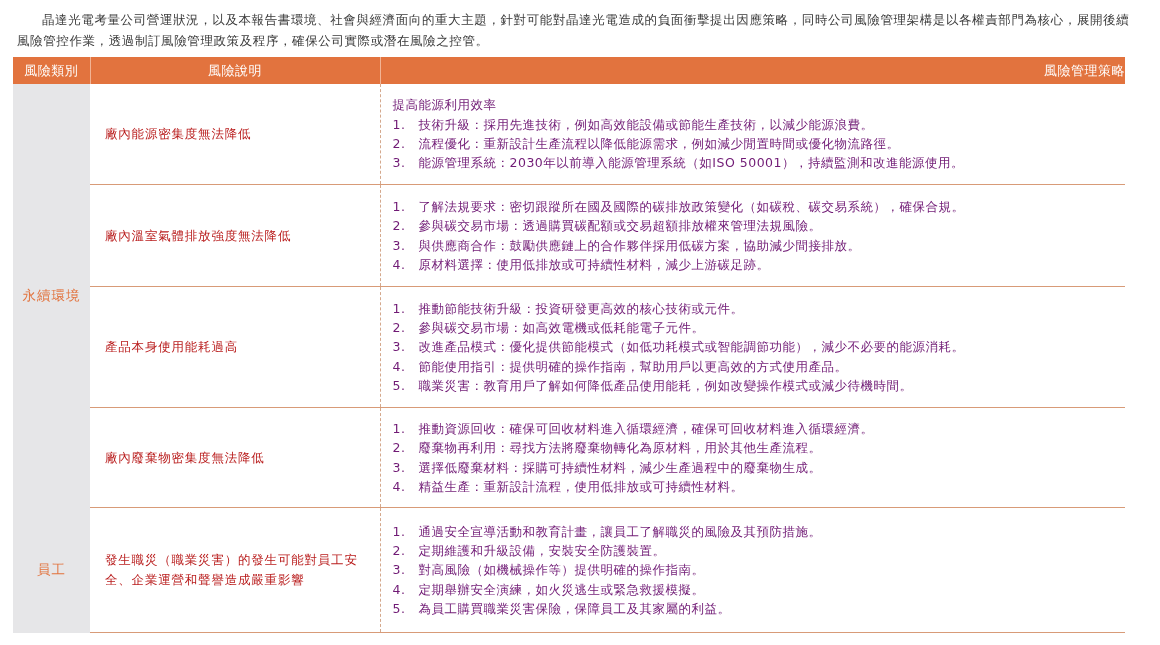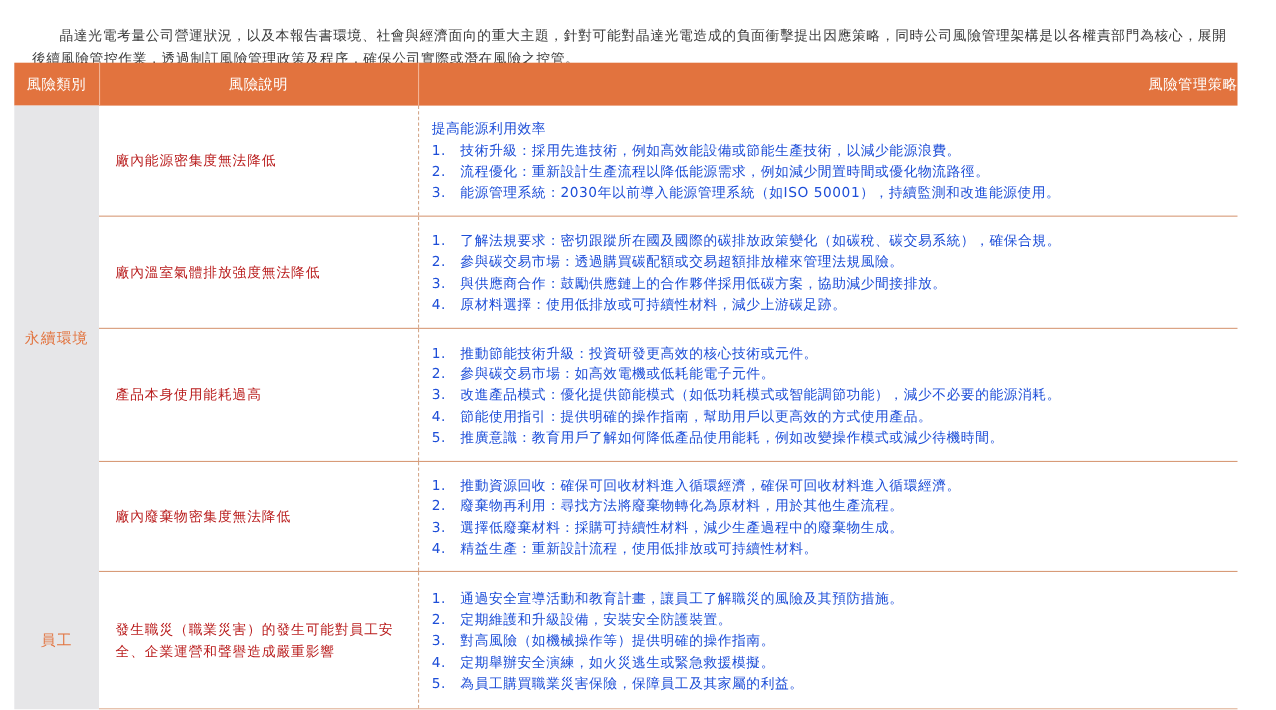--- a/index.html
+++ b/index.html
@@ -6,51 +6,51 @@
   body {
     width: 1160px; height: 645px; overflow: hidden; position: relative;
     font-family: "DejaVu Sans", "Liberation Sans", sans-serif;
     color: #3f3f3f;
   }
   .intro {
     position: absolute; left: 13px; top: 5px; width: 1130px;
     font-size: 12.5px; line-height: 21px; color: #3a3a3a;
     letter-spacing: 0.6px;
   }
-  .intro p { margin: 16px; text-indent: 2em; }
+  .intro p { margin: 4px; text-indent: 2em; }
   table.risk {
     position: absolute; left: 13px; top: 57px;
     width: 1112px; border-collapse: collapse; table-layout: fixed;
     font-size: 12.5px;
   }
   table.risk col.c1 { width: 77px; }
   table.risk col.c2 { width: 290px; }
   table.risk col.c3 { width: 745px; }
   thead th {
     background: #e2733e; color: #ffffff; font-weight: normal;
-    height: 39px; padding: 0; font-size: 13px; letter-spacing: 0.5px;
+    height: 27px; padding: 0; font-size: 13px; letter-spacing: 0.5px;
     border-right: 1px solid #f2b394;
   }
   thead th:last-child { border-right: none; text-align: right; }
   td.cat {
     background: #e6e6e8; color: #e2733e; text-align: center;
     vertical-align: middle; font-size: 13.5px; letter-spacing: 1px;
     border-bottom: none;
     margin-top: 28px;
   }
   td.desc {
     vertical-align: middle; padding: 0 14px 0 15px; line-height: 20px;
     letter-spacing: 0.8px; color: #b91c1c;
     border-bottom: 1.5px solid #d89b78;
   }
   td.strat {
     vertical-align: middle; padding: 0 10px 0 12px;
     border-left: 1px dashed #d4a88c;
     border-bottom: 1.5px solid #d89b78;
-    line-height: 19.3px; letter-spacing: 0.5px; color: #1d4ed8;
+    line-height: 19.3px; letter-spacing: 0.5px; color: #701a75;
   }
   tr.r1 td { height: 100px; }
   tr.r2 td { height: 101px; }
   tr.r3 td { height: 120px; }
   tr.r4 td { height: 99px; }
   tr.r5 td { height: 123px; }
   .strat .heading { display: block; }
   .strat ol { list-style: none; margin: 0; padding: 0; }
   .strat li { display: flex; }
   .strat li .num { width: 26px; flex: none; }
@@ -135,21 +135,21 @@
           <li>
               <span class="num">3.</span>
               <span>改進產品模式：優化提供節能模式（如低功耗模式或智能調節功能），減少不必要的能源消耗。</span>
             </li>
           <li>
               <span class="num">4.</span>
               <span>節能使用指引：提供明確的操作指南，幫助用戶以更高效的方式使用產品。</span>
             </li>
           <li>
               <span class="num">5.</span>
-              <span>推廣意識：教育用戶了解如何降低產品使用能耗，例如改變操作模式或減少待機時間。</span>
+              <span>職業災害：教育用戶了解如何降低產品使用能耗，例如改變操作模式或減少待機時間。</span>
             </li>
         </ol>
       </td>
     </tr>
     <tr class="r4">
       <td class="desc">廠內廢棄物密集度無法降低</td>
       <td class="strat">
         <ol>
           <li>
               <span class="num">1.</span>

